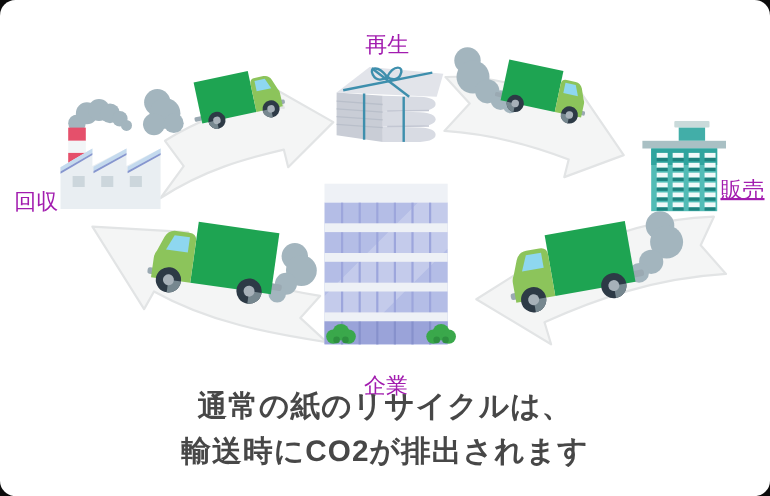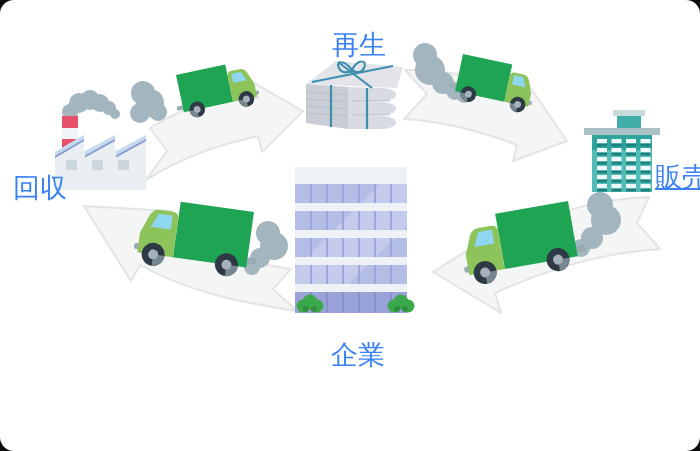--- a/index.html
+++ b/index.html
@@ -3,21 +3,21 @@
 <meta charset="utf-8">
 <style>
   html,body{margin:0;padding:0;background:#0c0c0c;}
   .card{
     position:relative;width:700px;height:451px;background:#ffffff;
     border-radius:14px;overflow:hidden;
     font-family:"Liberation Sans","DejaVu Sans",sans-serif;
   }
   .diagram-svg{position:absolute;left:0;top:0;}
   .node-label{
-    position:absolute;font-size:27px;color:#3b82f6;white-space:nowrap;
+    position:absolute;font-size:20px;color:#a21caf;white-space:nowrap;
   }
   .caption{
     position:absolute;left:0;right:0;top:349px;text-align:center;
     font-size:27px;line-height:41px;font-weight:700;color:#474747;
     letter-spacing:1px;
   }
 </style>
 </head>
 <body>
 
@@ -242,14 +242,18 @@
     <use href="#truck" transform="translate(463,54) rotate(12) scale(0.68)"></use>
     <use href="#truck" transform="translate(568,201) rotate(-10) scale(-1,1)"></use>
     <use href="#truck" transform="translate(254,212) rotate(8) scale(-1,1)"></use>
   </svg>
 
   <div class="node-label" style="left:13px;top:170px;text-align:center;">回収</div>
   <div class="node-label" style="left:332px;top:27px;">再生</div>
   <div class="node-label" style="left:655px;top:159px;text-decoration:underline;">販売</div>
   <div class="node-label" style="left:331px;top:317px;margin-top:20px;">企業</div>
 
+  <div class="caption">
+    <div>通常の紙のリサイクルは、</div>
+    <div>輸送時にCO2が排出されます</div>
+  </div>
 
 </div>
 
 </body></html>

